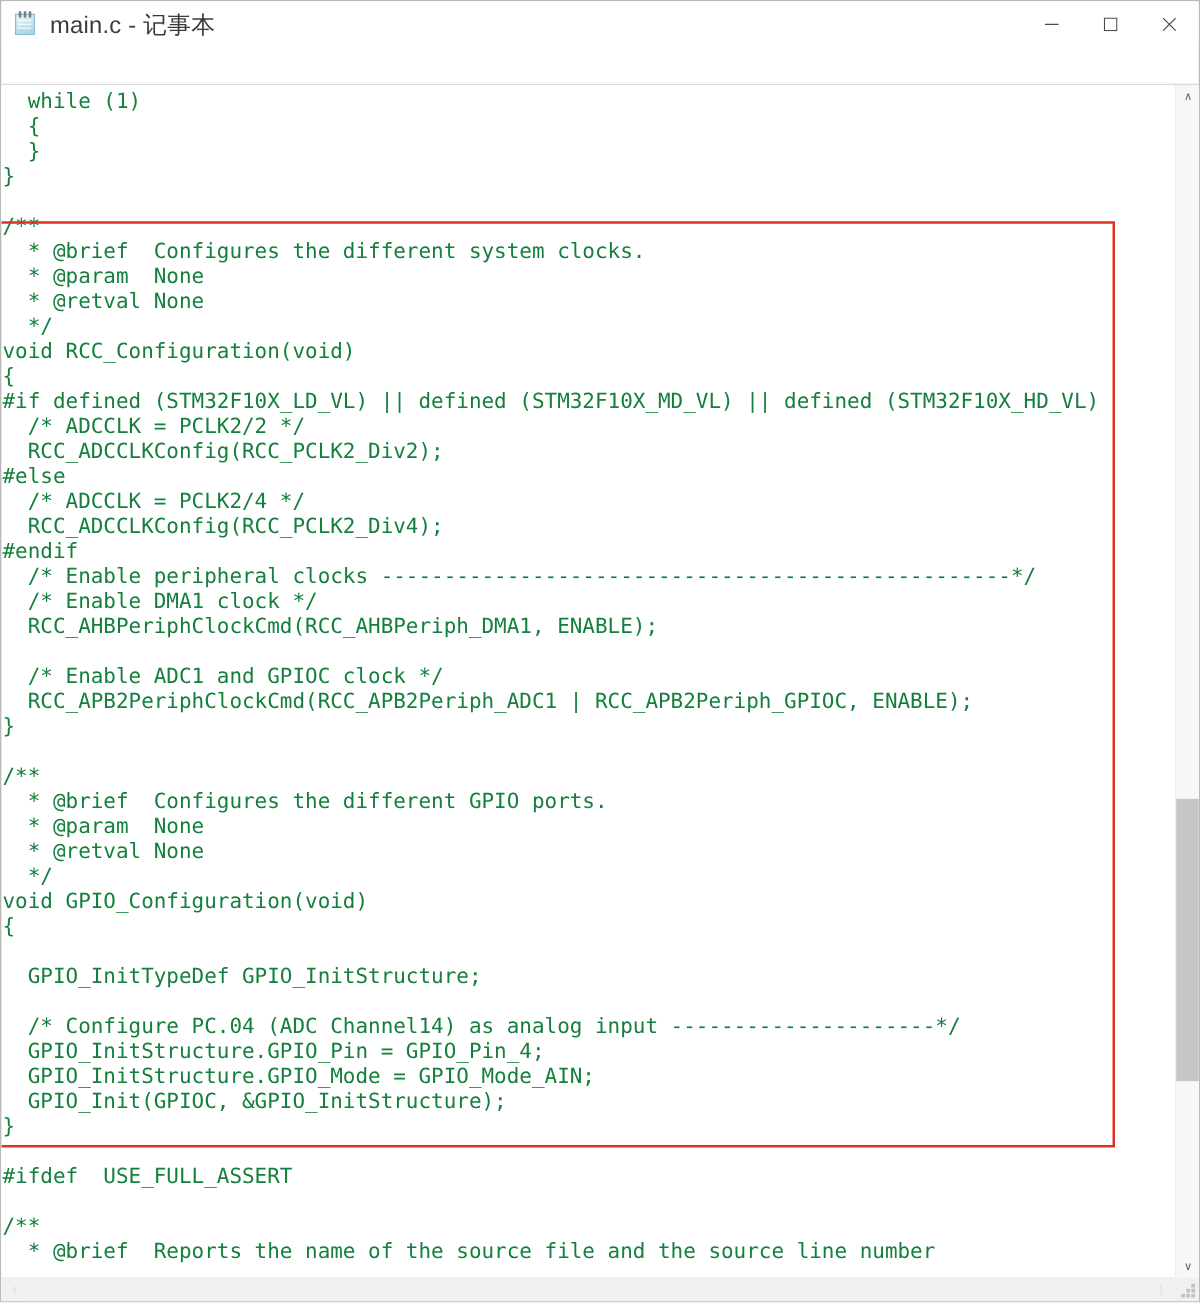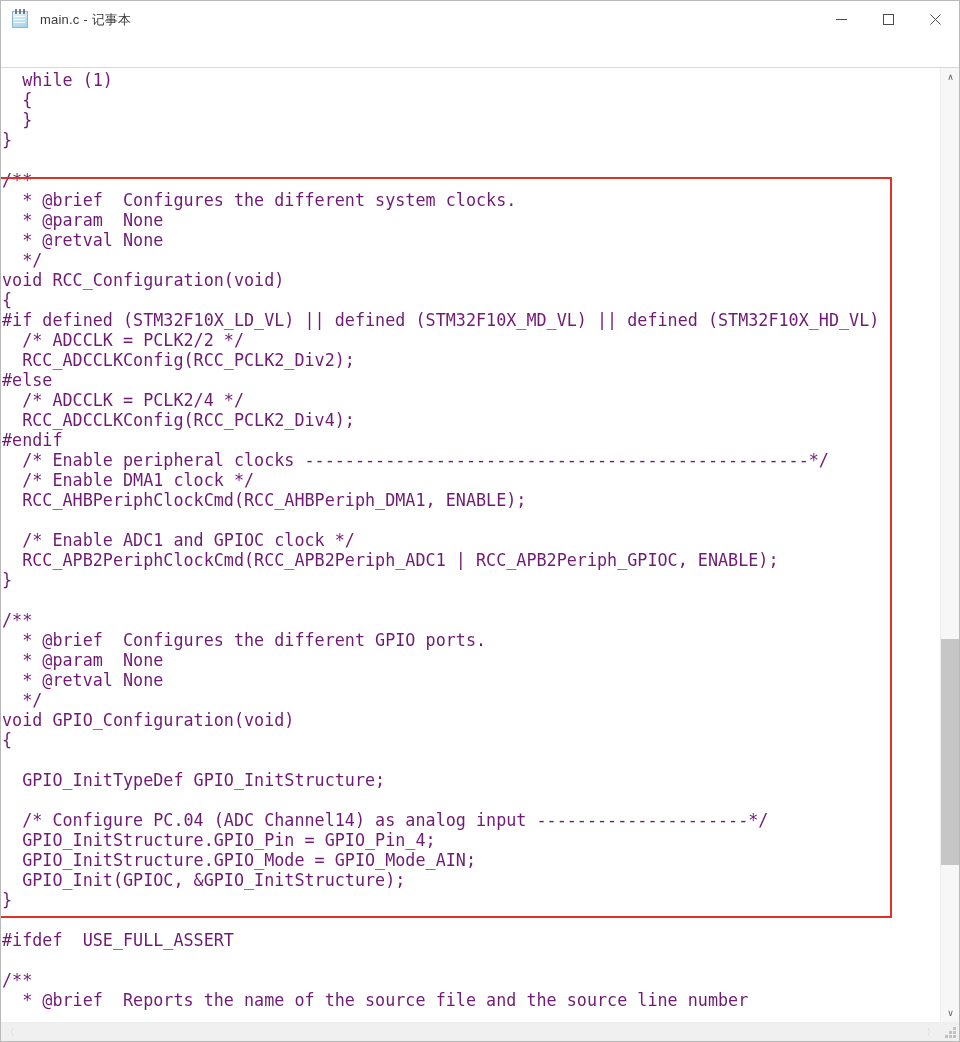--- a/index.html
+++ b/index.html
@@ -33,21 +33,21 @@
   }
   .title-icon {
     width: 22px;
     height: 22px;
     margin-left: 9px;
     margin-right: 8px;
     position: relative;
     flex: 0 0 auto;
   }
   .title-text {
-    font-size: 13px;
+    font-size: 19px;
     color: #3b3b3b;
     letter-spacing: .2px;
     white-space: nowrap;
     font-family: "Liberation Sans", sans-serif;
   }
   .win-buttons {
     margin-left: auto;
     display: flex;
     height: 37px;
   }
@@ -101,21 +101,21 @@
     background: #ffffff;
   }
   .code {
     position: absolute;
     left: 1px;
     top: 2px;
     margin: 0;
     font-family: "DejaVu Sans Mono", monospace;
     font-size: 16.75px;
     line-height: 20px;
-    color: #701a75;
+    color: #15803d;
     white-space: pre;
     letter-spacing: 0px;
     -webkit-font-smoothing: none;
   }
 
   
   .annot-rect {
     position: absolute;
     border: 2px solid #e03127;
     box-sizing: border-box;

